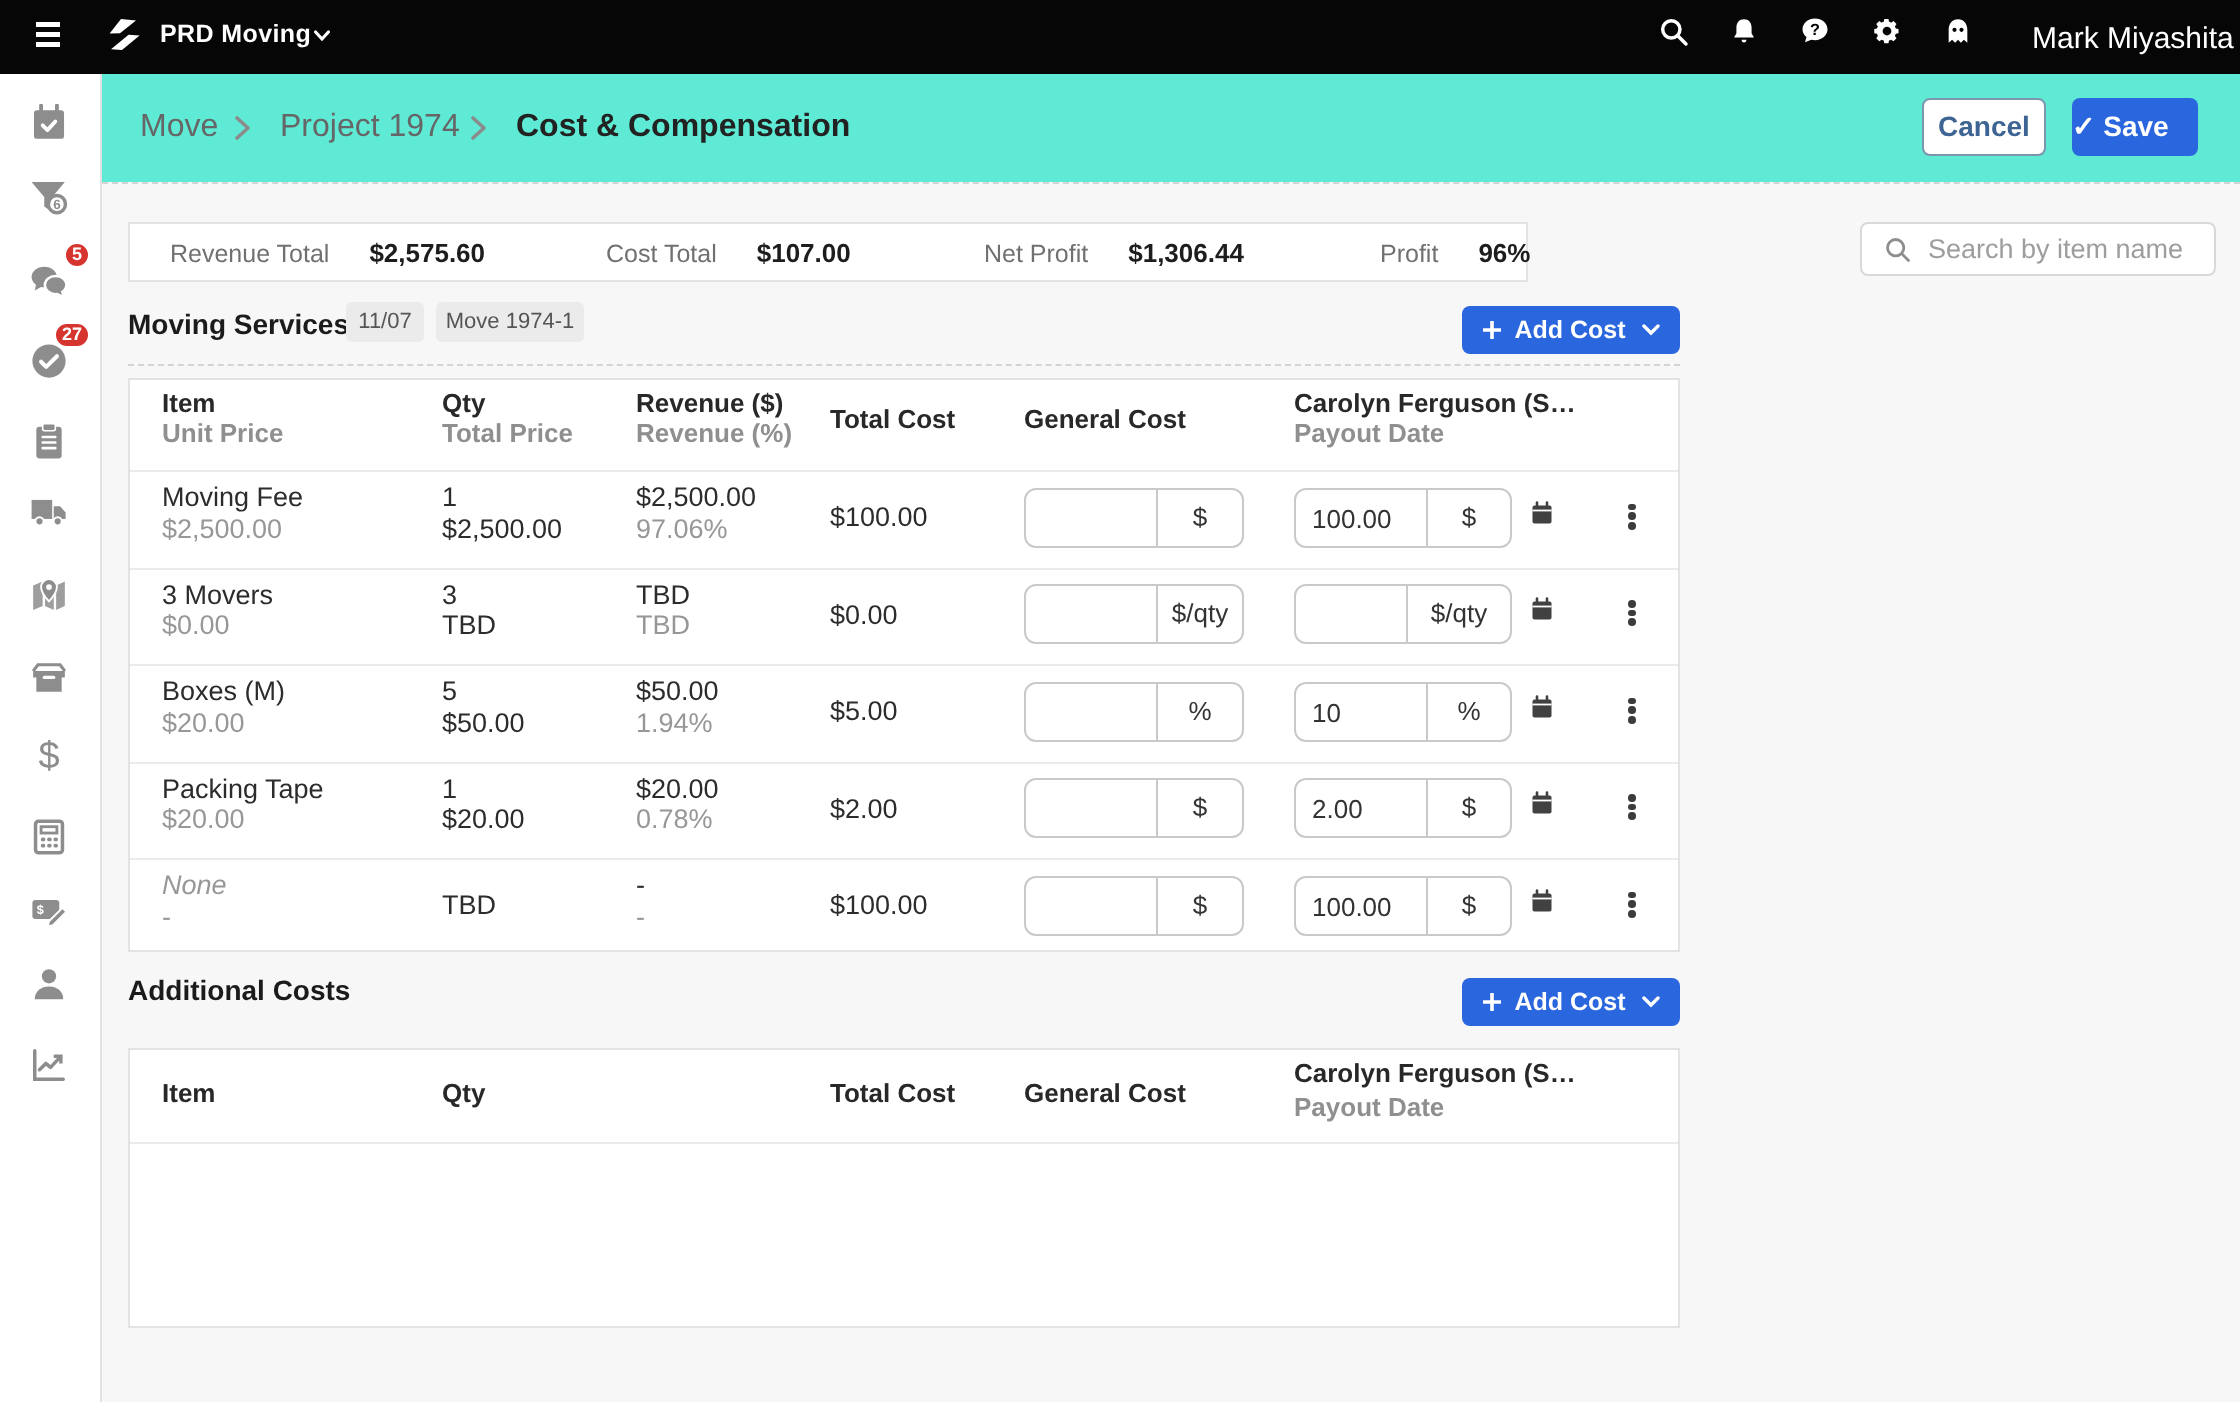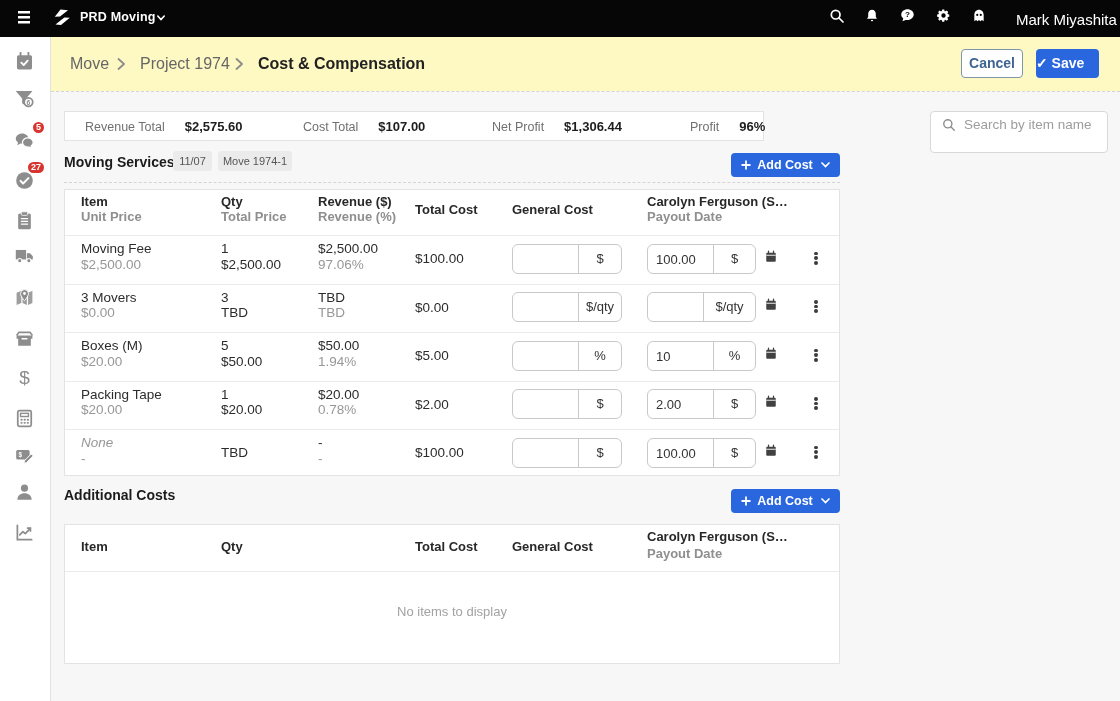--- a/index.html
+++ b/index.html
@@ -11,38 +11,38 @@
 #topbar { left:0; top:0; width:1120px; height:37px; background:#060606; color:#fff; }
 #topbar .brand { left:80px; top:10px; font-size:12.5px; font-weight:bold; letter-spacing:.2px; }
 #topbar .user { left:1016px; top:11px; font-size:15px; }
 
 
 #sidebar { left:0; top:37px; width:51px; height:664px; background:#fff; border-right:1px solid #e2e2e2; }
 .sicon { position:absolute; left:15px; width:19px; height:19px; color:#8d8d8d; }
 .badge { position:absolute; background:#d6342e; color:#fff; border-radius:8px; font-size:9px; font-weight:bold; text-align:center; border:2px solid #fff; }
 
 
-#hband { left:51px; top:37px; width:1069px; height:54px; background:#fef9c3; }
+#hband { left:51px; top:37px; width:1069px; height:54px; background:#5eead4; }
 .crumb { top:18px; font-size:16px; color:#666; font-weight:500; }
 .crumb b { color:#222; }
 .btn-cancel { left:910px; top:12px; width:62px; height:29px; border:1px solid #7e95ac; border-radius:4px; background:#fff; color:#3d6492; font-size:14px; font-weight:bold; text-align:center; line-height:27px; }
 .btn-save { left:985px; top:12px; width:63px; height:29px; border-radius:4px; background:#2a66dd; color:#fff; font-size:14px; font-weight:bold; text-align:left; line-height:29px; }
 
 
 #content { left:51px; top:91px; width:1069px; height:610px; background:#f7f7f7; }
 
 
 #summary { left:13px; top:20px; width:700px; height:30px; background:#fff; border:1px solid #e3e3e3; font-size:13px; }
 #summary .pair { position:absolute; top:7px; white-space:nowrap; }
 #summary .lab { color:#707070; font-size:12.5px; }
 #summary .val { color:#1d1d1d; font-weight:bold; margin-left:20px; }
 
 
 
-#search { left:879px; top:20px; width:178px; height:42px; background:#fff; border:1px solid #d8d8d8; border-radius:4px; }
+#search { left:879px; top:20px; width:178px; height:27px; background:#fff; border:1px solid #d8d8d8; border-radius:4px; }
 #search .ph { position:absolute; left:33px; top:5px; color:#9d9d9d; font-size:13.5px; }
 
 
 .h2 { font-size:14px; font-weight:bold; color:#1b1b1b; }
 .tag { position:absolute; background:#ebebeb; border-radius:3px; font-size:11px; color:#555; text-align:center; line-height:20px; height:20px; }
 .btn-add { position:absolute; width:109px; height:24px; background:#2a66dd; border-radius:4px; color:#fff; font-size:12.5px; font-weight:bold; display:flex; align-items:center; justify-content:center; }
 
 
 .card { position:absolute; background:#fff; border:1px solid #e3e3e3; }
 .thead { position:absolute; font-size:13px; font-weight:bold; color:#282828; }
@@ -362,16 +362,15 @@
           <path d="M1 1l3.5 3.5L8 1" stroke="#fff" stroke-width="1.7" fill="none" stroke-linecap="round"></path>
         </svg></div>
 
     <div class="card" style="left:13px;top:433px;width:776px;height:140px" id="card2">
       <div class="thead" style="left:16px;top:14px">Item</div>
       <div class="thead" style="left:156px;top:14px">Qty</div>
       <div class="thead" style="left:350px;top:14px">Total Cost</div>
       <div class="thead" style="left:447px;top:14px">General Cost</div>
       <div class="thead" style="left:582px;top:3px;line-height:17px">Carolyn Ferguson (S…<br><span class="sub">Payout Date</span></div>
       <div class="rowline" style="top:46px"></div>
-      <div class="noitems" style="left:0;top:79px;width:100%;text-align:center">No items to display</div>
     </div>
   </div>
 </div>
 
 </body></html>

